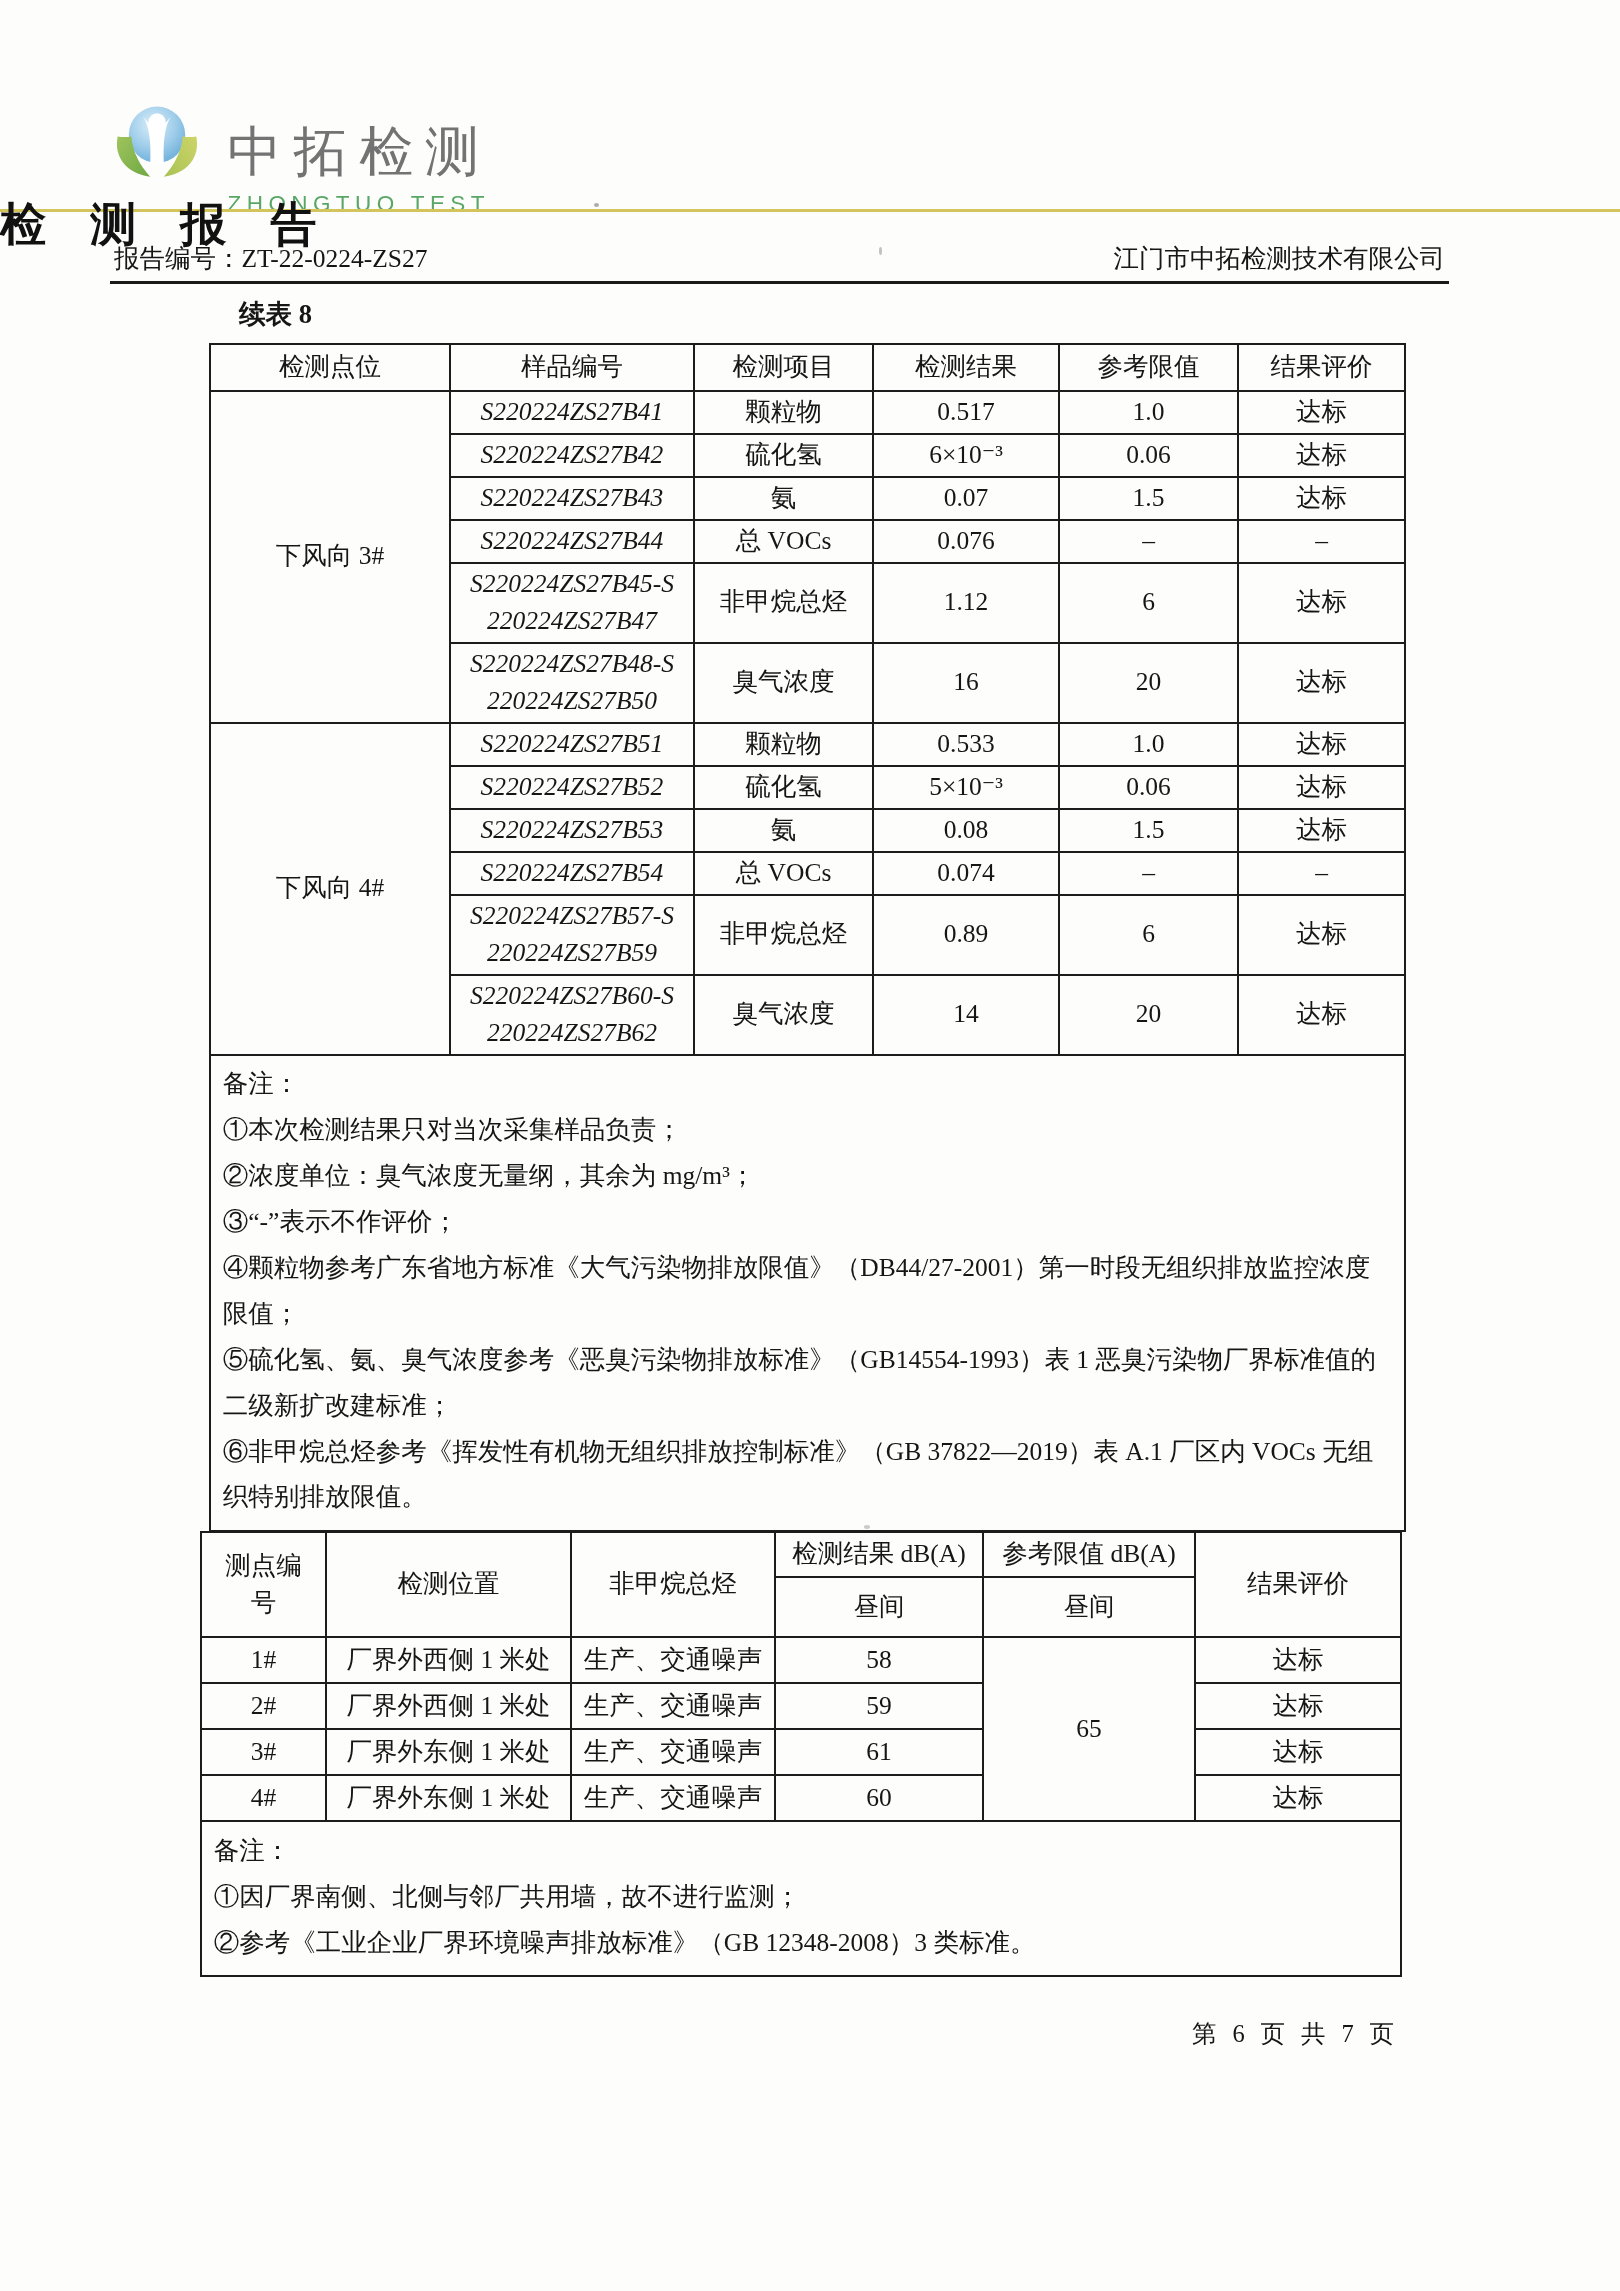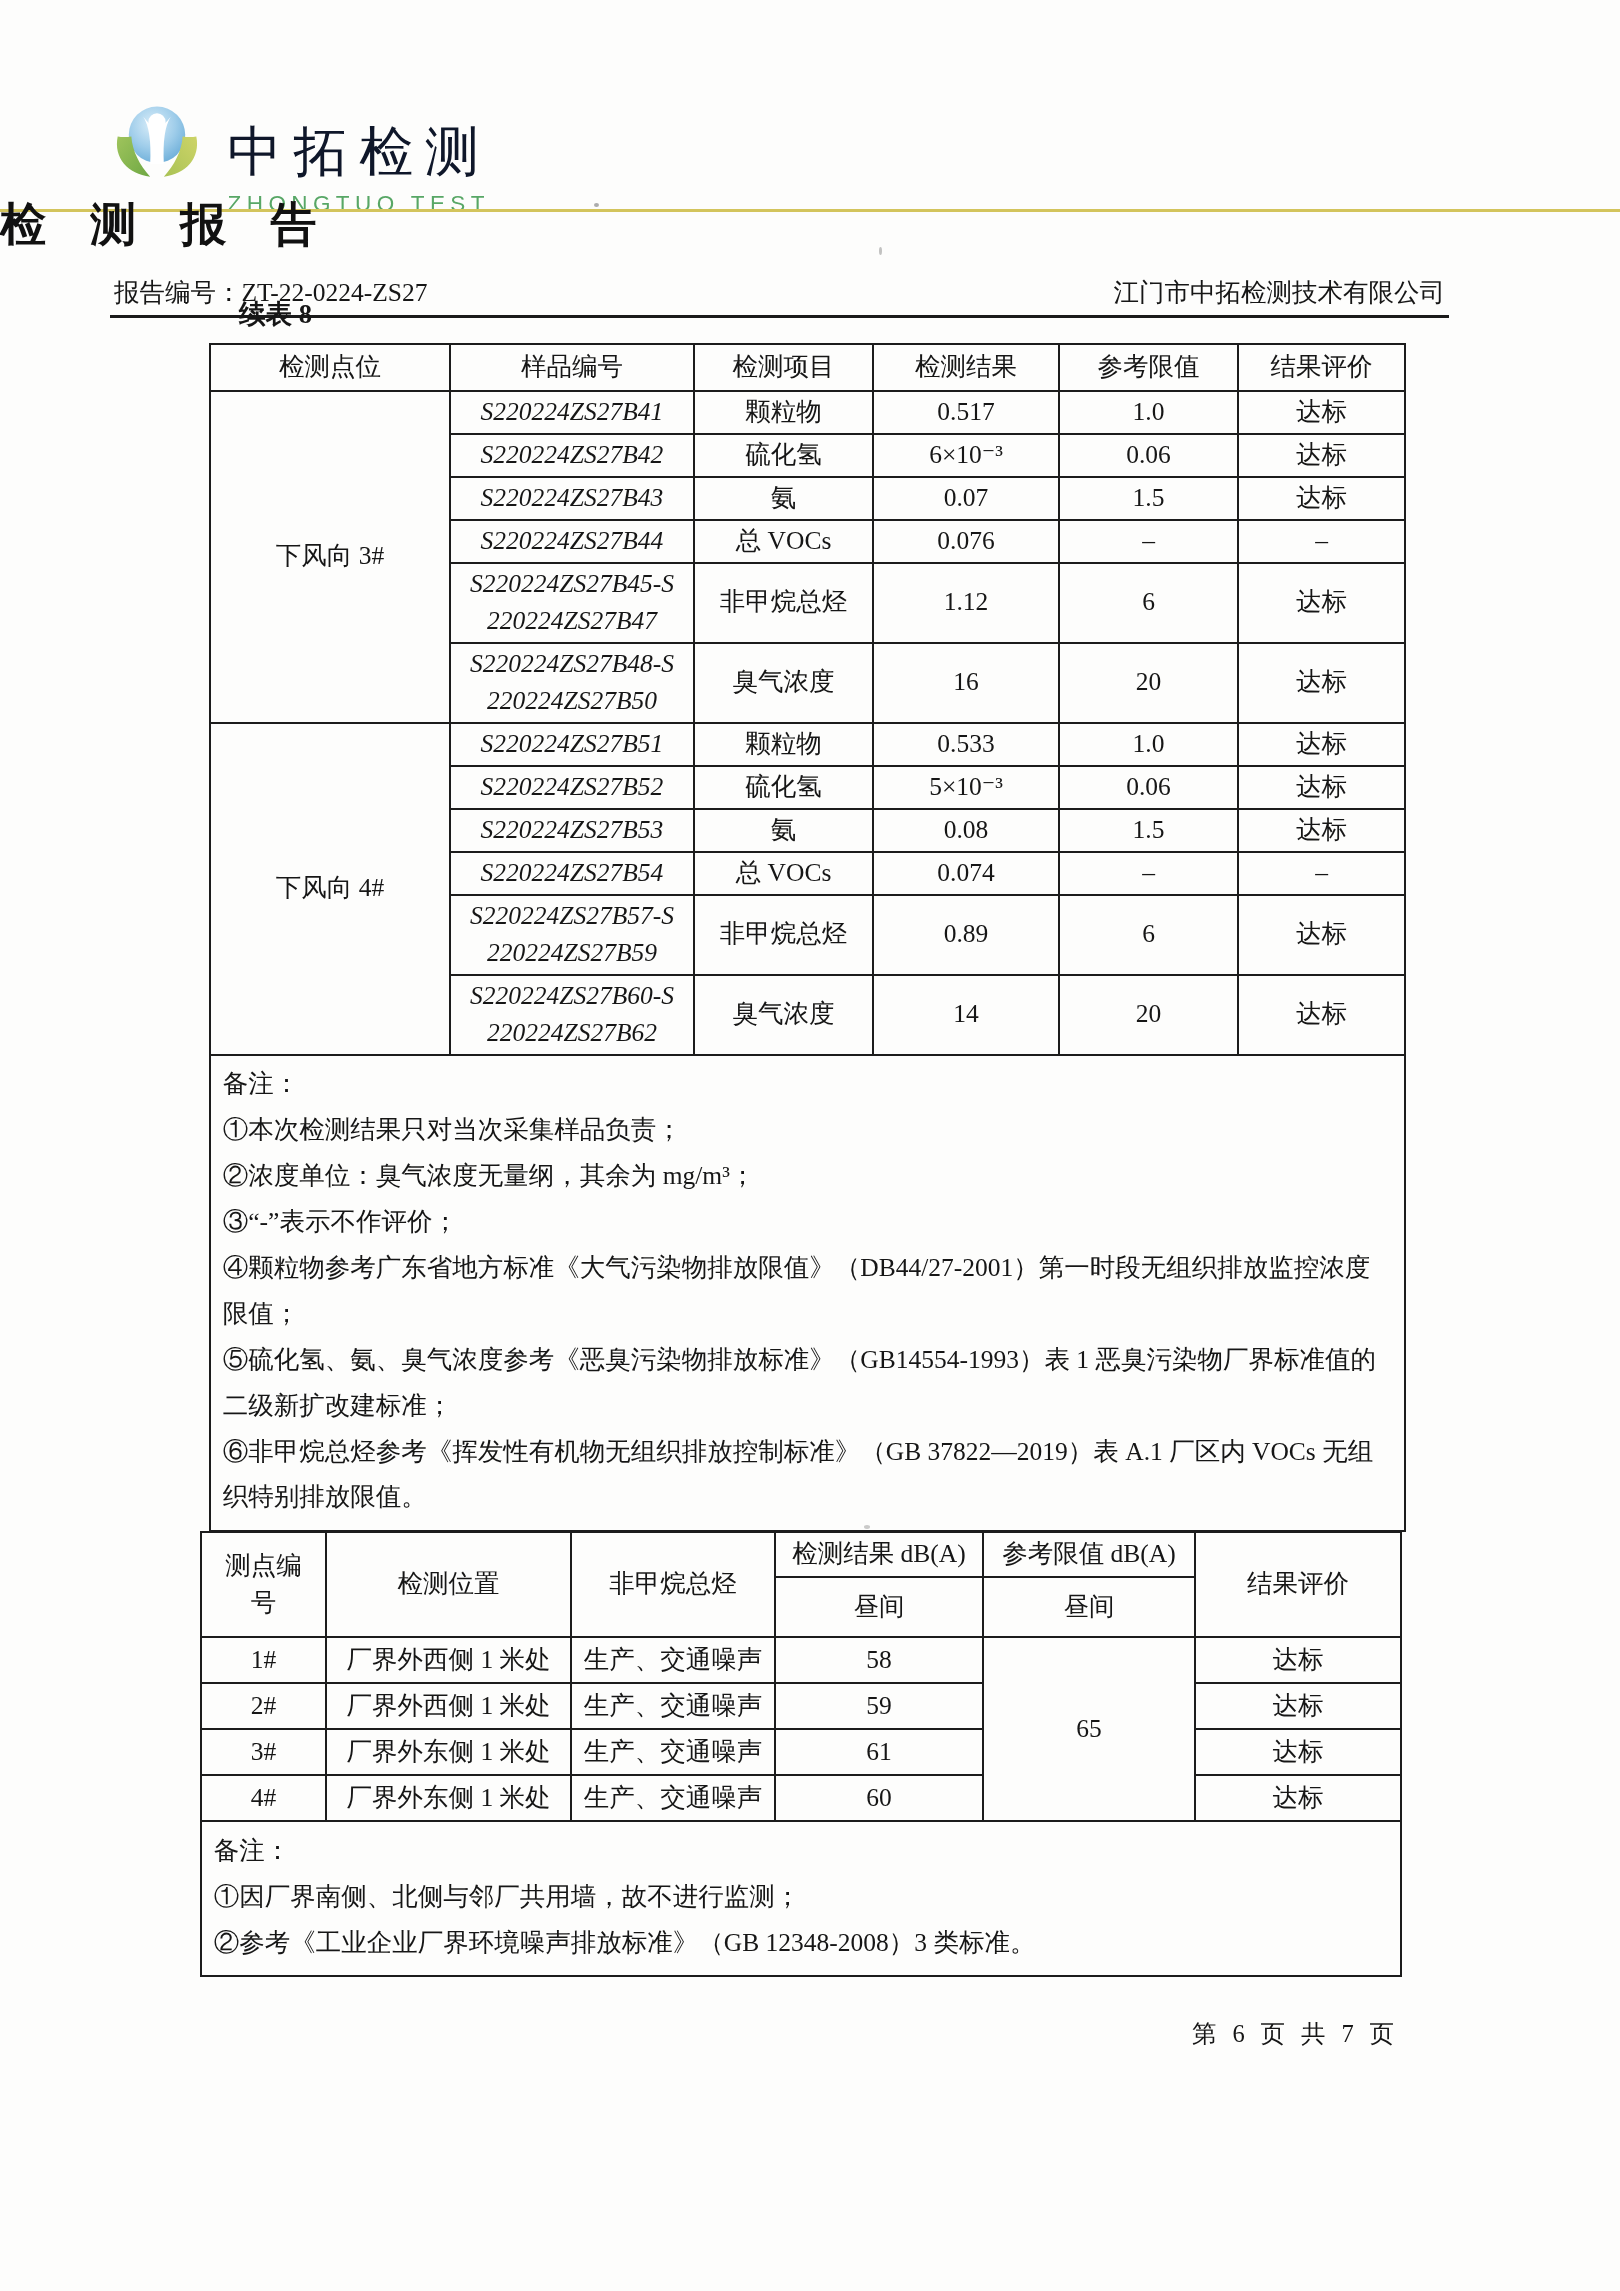--- a/index.html
+++ b/index.html
@@ -6,34 +6,33 @@
   html,body { background:#e8e8e8; }
   body { font-family:"Liberation Serif","DejaVu Serif",serif; color:#161616; }
   .page {
     position:relative; width:1620px; height:2292px; margin:0 auto;
     background:#fdfdfc; overflow:hidden;
   }
   
   .logo-wrap { position:absolute; left:104px; top:90px; display:flex; align-items:flex-start; }
   .logo-mark { width:106px; height:110px; }
   .logo-text { margin-left:17.6px; padding-top:25.5px; }
-  .brand-cn { font-size:54px; letter-spacing:11.8px; color:#0f172a; font-family:"Liberation Serif","DejaVu Serif",serif; }
+  .brand-cn { font-size:54px; letter-spacing:11.8px; color:#737373; font-family:"Liberation Serif","DejaVu Serif",serif; }
   .brand-en { font-size:22.5px; letter-spacing:5.4px; color:#58a766; margin-top:2px; font-family:"Liberation Sans","DejaVu Sans",sans-serif; }
   .gold-line { position:absolute; left:0; top:209px; width:100%; height:2.9px; background:#d3c45c; }
   .doc-title {
     position:absolute; left:0; top:194px; width:100%; text-align:left;
     font-family:"Liberation Sans","DejaVu Sans",sans-serif;
     font-size:46px; font-weight:700; letter-spacing:15.7px; color:#111;
   }
   .report-row {
     position:absolute; left:110px; top:241px; width:1339px;
     display:flex; justify-content:space-between; align-items:flex-end;
     border-bottom:3.9px solid #1a1a1a; padding:0 3.9px 4.9px 3.9px;
     font-size:25.5px;
-    margin-top:34px;
   }
   
   .caption8 { position:absolute; left:239px; top:296px; font-size:26.5px; font-weight:700; }
   .caption9 { position:absolute; left:0; top:1484px; width:100%; text-align:center; font-size:25.5px; font-weight:700; }
   
   table { border-collapse:collapse; table-layout:fixed; background:transparent; }
   .t8 { position:absolute; left:209px; top:343px; width:1196px; }
   .t9 { position:absolute; left:200px; top:1531px; width:1200px; }
   .t8 th,.t8 td,.t9 th,.t9 td {
     border:2px solid #1c1c1c; text-align:center; vertical-align:middle;

